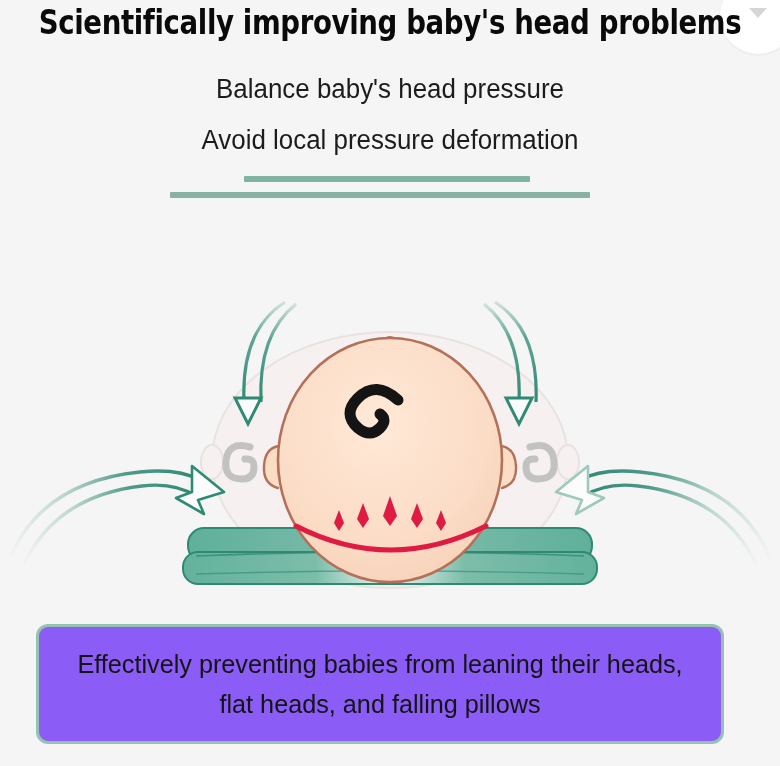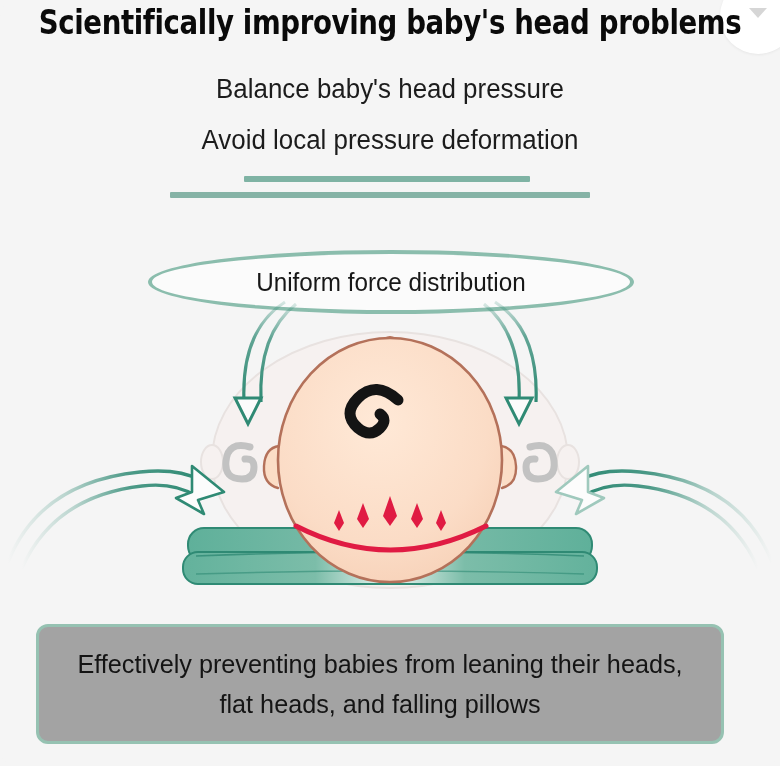--- a/index.html
+++ b/index.html
@@ -131,21 +131,21 @@
   
   .callout {
     position: absolute;
     left: 36px;
     top: 624px;
     width: 688px;
     height: 120px;
     box-sizing: border-box;
     border: 3px solid #96c2b2;
     border-radius: 12px;
-    background: #a3a3a3;
+    background: #8b5cf6;
     display: flex;
     align-items: center;
     justify-content: flex-start;
   }
   .callout-text {
     font-family: "Liberation Sans", sans-serif;
     font-size: 26px;
     line-height: 1.55;
     color: #141414;
     text-align: center;
@@ -167,23 +167,20 @@
   </div>
 
   <div class="title">Scientifically improving baby's head problems</div>
 
   <div class="sub sub-1">Balance baby's head pressure</div>
   <div class="sub sub-2">Avoid local pressure deformation</div>
 
   <div class="rule rule-top"></div>
   <div class="rule rule-bot"></div>
 
-  <div class="oval">
-    <span class="oval-label">Uniform force distribution</span>
-  </div>
 
   <div class="stage">
     <svg width="780" height="310" viewBox="0 0 780 310" xmlns="http://www.w3.org/2000/svg">
       <defs>
         <linearGradient id="fadeL" x1="0" y1="0" x2="1" y2="0">
           <stop offset="0" stop-color="#2f8a74" stop-opacity="0"></stop>
           <stop offset="0.30" stop-color="#2f8a74" stop-opacity="0.30"></stop>
           <stop offset="0.62" stop-color="#2f8a74" stop-opacity="0.85"></stop>
           <stop offset="1" stop-color="#2f8a74" stop-opacity="1"></stop>
         </linearGradient>

